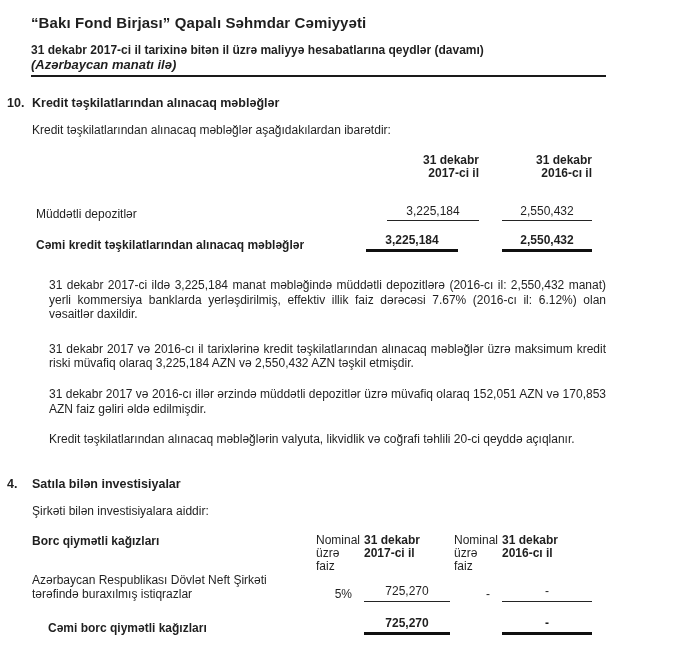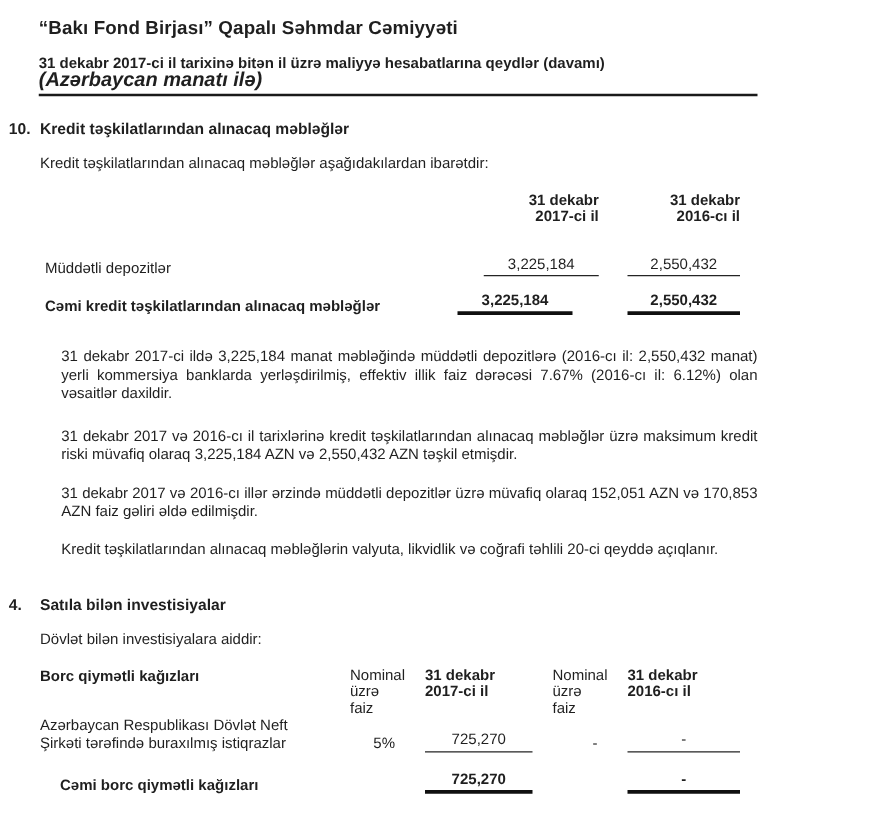--- a/index.html
+++ b/index.html
@@ -13,21 +13,21 @@
     box-sizing: border-box;
     width: 620px; height: 655px;
     padding: 14px 14px 0 7px;
     overflow: hidden;
     background: #ffffff;
   }
   
   .doc-header { margin-left: 24px; border-bottom: 2px solid #1a1a1a; padding-bottom: 4px; }
   .company-title { font-size: 15px; font-weight: bold; margin: 0 0 13px 0; letter-spacing: .1px; }
   .subtitle { font-size: 12px; font-weight: bold; line-height: 13.5px; }
-  .currency-note { font-size: 16px; font-weight: bold; font-style: italic; line-height: 13.5px; }
+  .currency-note { font-size: 13px; font-weight: bold; font-style: italic; line-height: 13.5px; }
   
   .section-heading { display: flex; font-weight: bold; font-size: 12.5px; }
   .section-heading .sec-num { width: 25px; flex: 0 0 25px; }
   .sec10-heading { margin-top: 19px; }
   .sec11-heading { margin-top: 30px; }
   .intro { margin: 13px 0 0 25px; font-size: 12px; }
   .para {
     margin: 16px 0 0 42px;
     font-size: 12px; line-height: 14.6px;
     text-align: justify;
@@ -40,21 +40,21 @@
   .t1-head { align-items: start; }
   .t1-head .col-head { font-weight: bold; text-align: right; line-height: 13px; white-space: pre-line; }
   .t1-data { margin-top: 24px; align-items: end; }
   .t1-total { margin-top: 12px; align-items: end; font-weight: bold; gap: 44px; }
   .t1 .lbl { padding-left: 4px; }
   .val { text-align: center; }
   .u-thin { border-bottom: 1.5px solid #242424; padding-bottom: 2px; }
   .u-thick { border-bottom: 3px solid #101010; padding-bottom: 2px; }
   
   .t2 { margin: 16px 14px 0 25px; font-size: 12px; }
-  .t2-row { display: grid; grid-template-columns: 1fr 44px 86px 44px 90px; column-gap: 16px; }
+  .t2-row { display: grid; grid-template-columns: 1fr 44px 86px 44px 90px; column-gap: 4px; }
   .t2-head { align-items: start; }
   .t2-head .lbl-head { font-weight: bold; }
   .t2-head .col-head { text-align: left; line-height: 13px; white-space: pre-line; }
   .t2-head .col-head.year { font-weight: bold; }
   .t2-data { align-items: end; line-height: 14.5px; }
   .t2-total { margin-top: 14px; align-items: end; font-weight: bold; }
   .t2-total .lbl { padding-left: 16px; }
   .rate { text-align: right; padding-right: 8px; }
 </style>
 </head>
@@ -98,21 +98,21 @@
   <p class="para first">31 dekabr 2017-ci ildə 3,225,184 manat məbləğində müddətli depozitlərə (2016-cı il: 2,550,432 manat) yerli kommersiya banklarda yerləşdirilmiş, effektiv illik faiz dərəcəsi 7.67% (2016-cı il: 6.12%) olan vəsaitlər daxildir.</p>
   <p class="para second">31 dekabr 2017 və 2016-cı il tarixlərinə kredit təşkilatlarından alınacaq məbləğlər üzrə maksimum kredit riski müvafiq olaraq 3,225,184 AZN və 2,550,432 AZN təşkil etmişdir.</p>
   <p class="para">31 dekabr 2017 və 2016-cı illər ərzində müddətli depozitlər üzrə müvafiq olaraq 152,051 AZN və 170,853 AZN faiz gəliri əldə edilmişdir.</p>
   <p class="para">Kredit təşkilatlarından alınacaq məbləğlərin valyuta, likvidlik və coğrafi təhlili 20-ci qeyddə açıqlanır.</p>
 
   <div class="section-heading sec11-heading">
     <span class="sec-num">4.</span>
     <span class="sec-title">Satıla bilən investisiyalar</span>
   </div>
 
-  <div class="intro">Dövlət bilən investisiyalara aiddir:</div>
+  <div class="intro">Şirkəti bilən investisiyalara aiddir:</div>
 
   <div class="t2">
     <div class="t2-row t2-head">
       <div class="lbl-head">Borc qiymətli kağızları</div>
       <div class="col-head">Nominal
 üzrə faiz</div>
       <div class="col-head year">31 dekabr
 2017-ci il</div>
       <div class="col-head">Nominal
 üzrə faiz</div>

